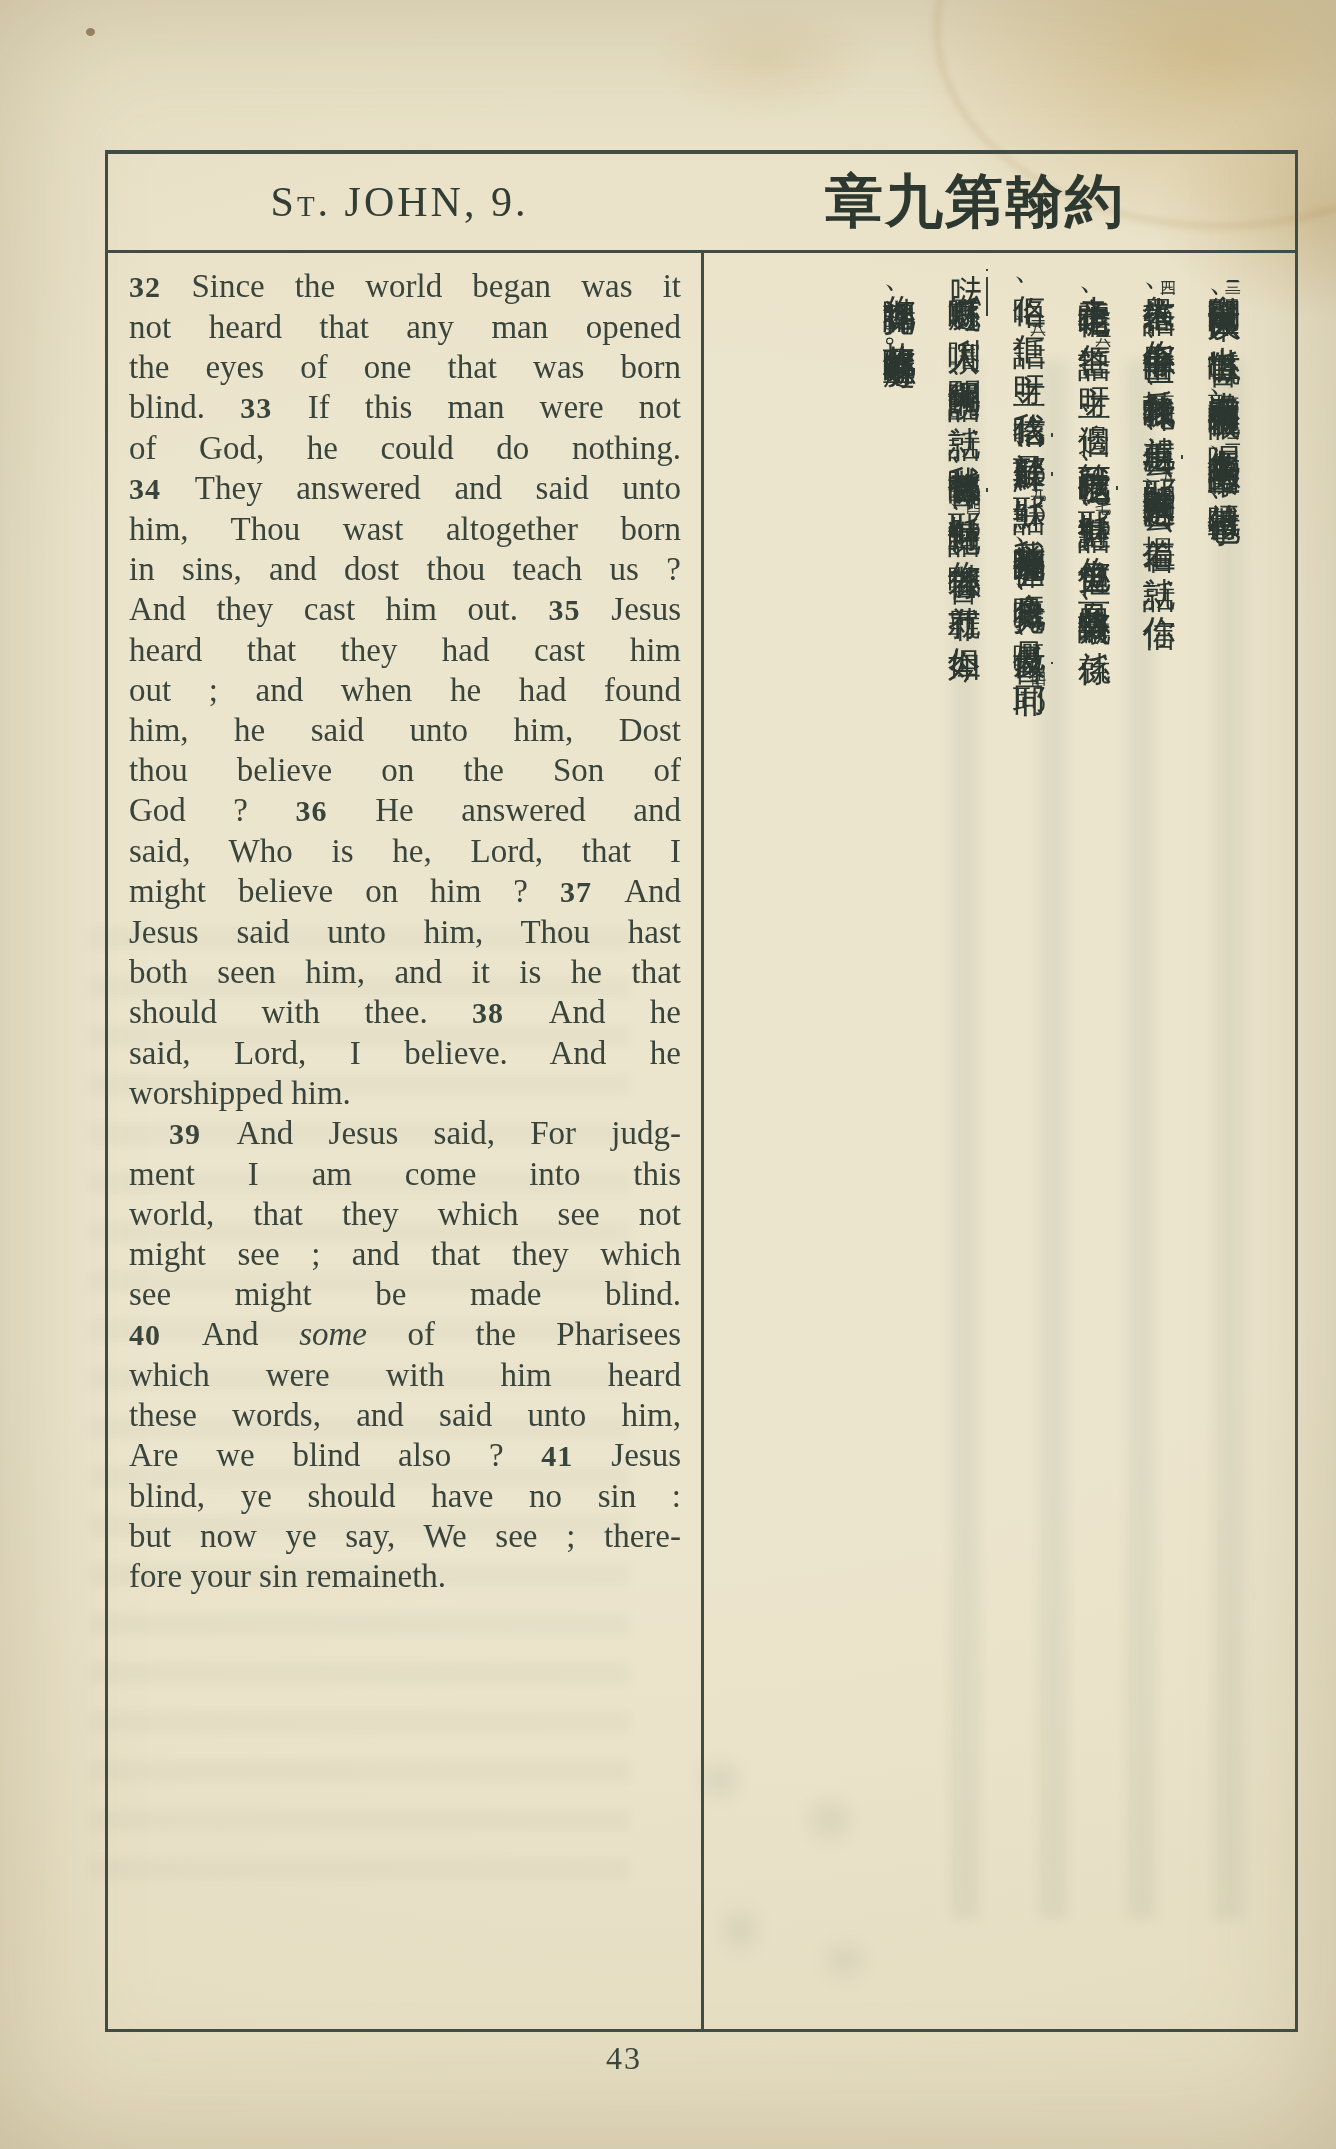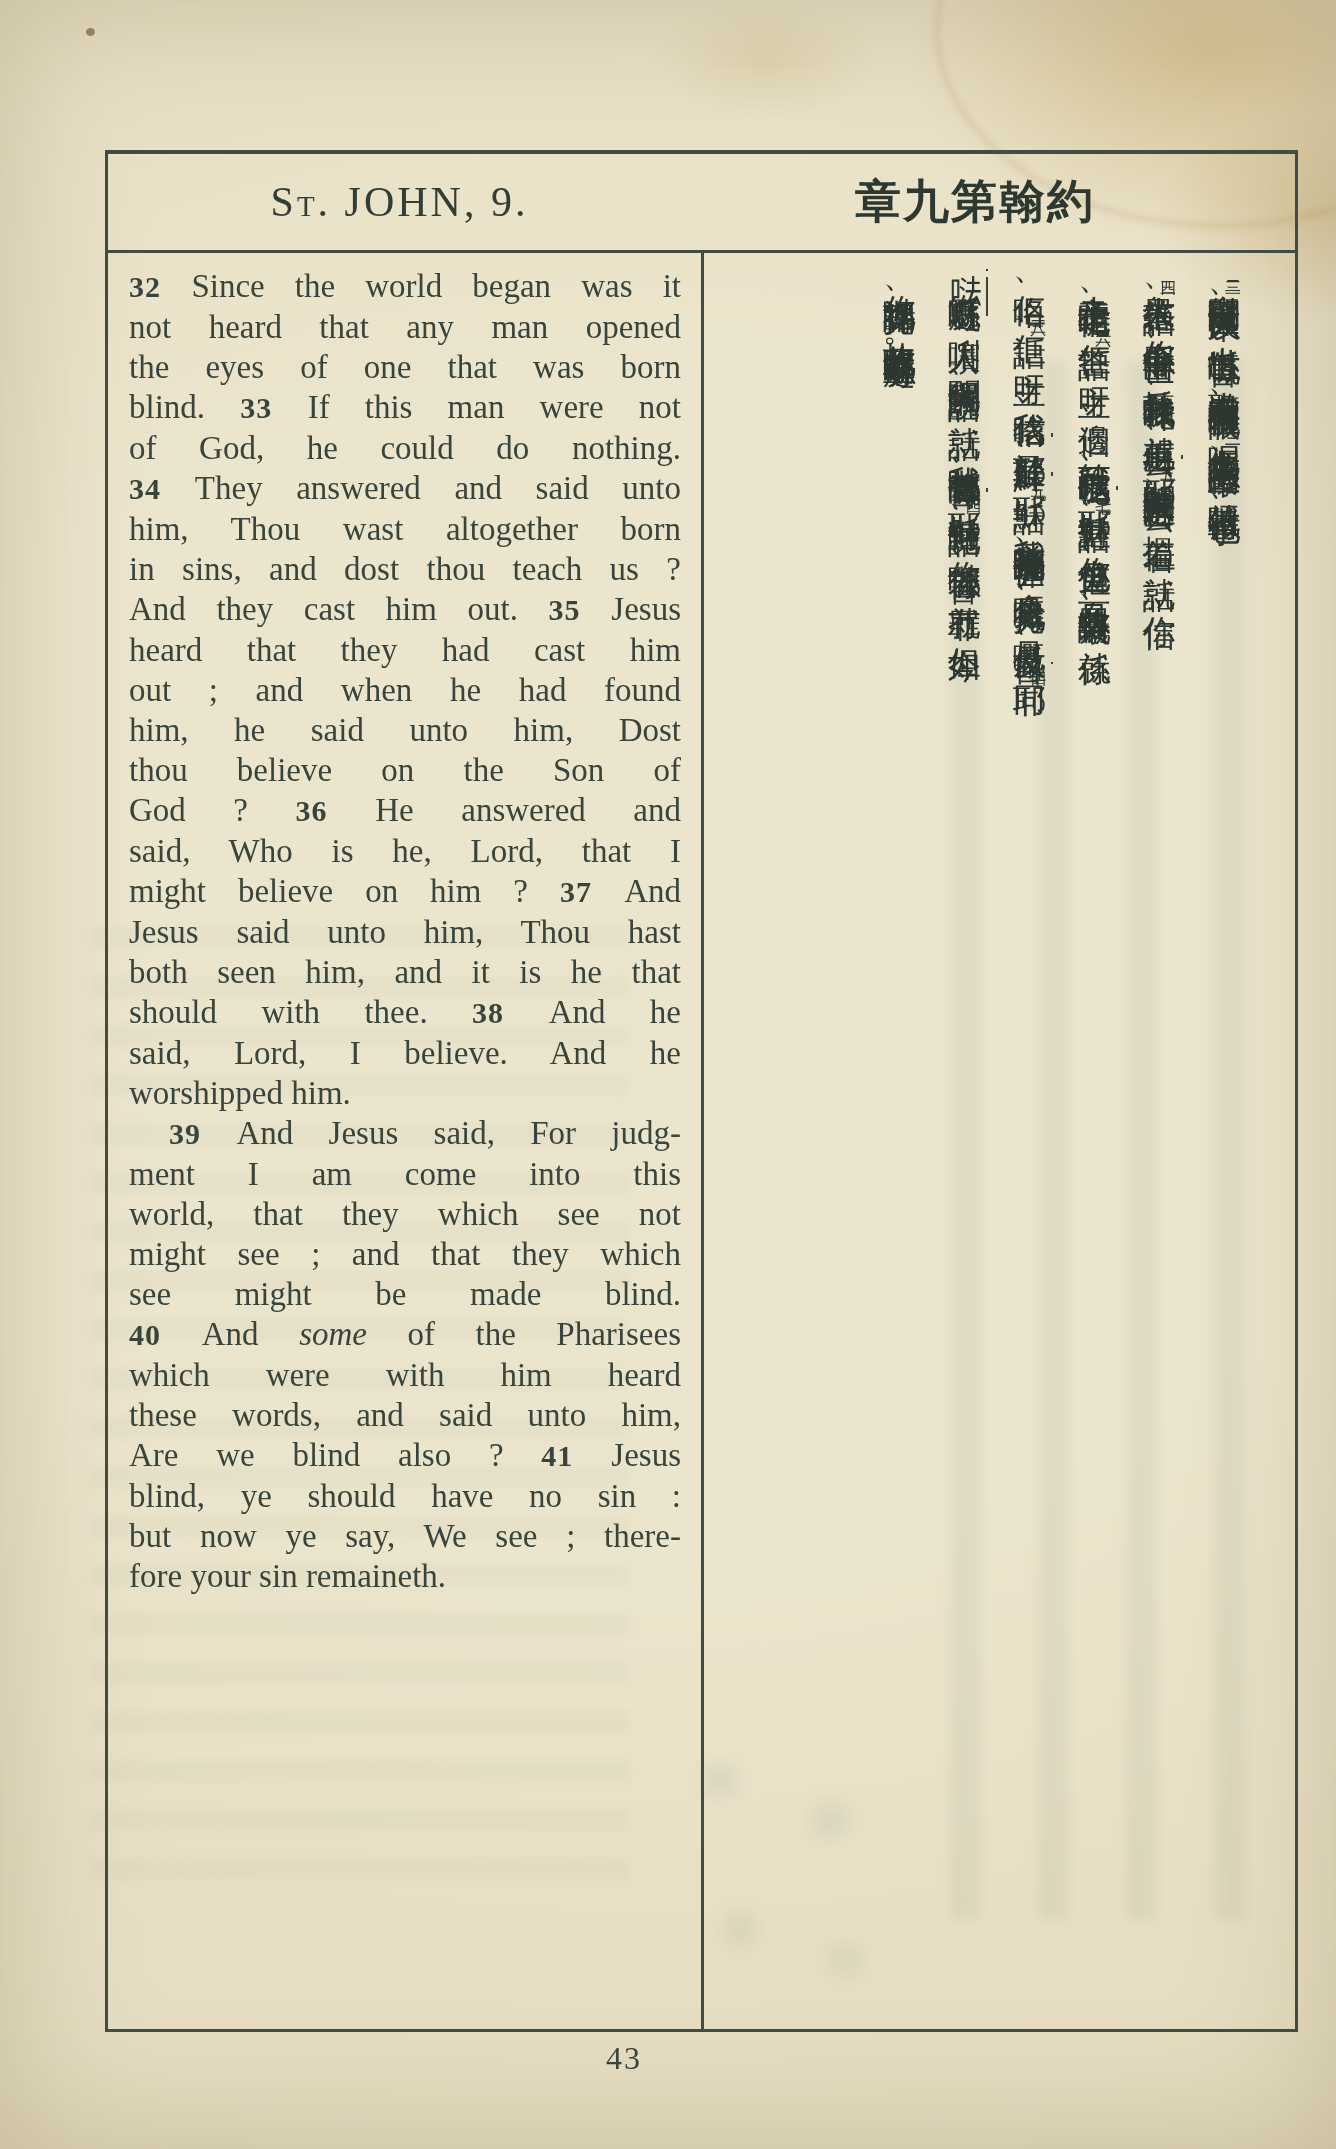--- a/index.html
+++ b/index.html
@@ -32,21 +32,21 @@
 
   .frame{position:absolute;left:57px;top:150px;width:1193px;height:1882px;
     box-sizing:border-box;border:3px solid #414c44;border-top-width:4px;margin-left:48px;}
   .hdr{display:flex;height:99px;border-bottom:3px solid #414c44;box-sizing:border-box;}
   .hdr-left{width:593px;display:flex;align-items:center;justify-content:center;
     padding-right:10px;box-sizing:border-box;
     font-size:42px;letter-spacing:3px;color:#323d35;font-variant:small-caps;}
   .hdr-right{flex:1;display:flex;align-items:center;justify-content:center;
     padding-right:46px;box-sizing:border-box;
     font-family:Liberation Mono, monospace;font-weight:bold;
-    font-size:46px;letter-spacing:2px;color:#2d3830;}
+    font-size:58px;letter-spacing:2px;color:#2d3830;}
   .content{display:flex;height:1776px;}
   .col-en{width:593px;box-sizing:border-box;padding:13px 20px 0 21px;
     font-size:33px;line-height:40px;color:#39443c;}
   .divider{width:3px;background:#414c44;}
   .col-cn{flex:1;box-sizing:border-box;padding:16px 26px 8px 10px;
     writing-mode:vertical-rl;text-orientation:upright;
     font-family:"DejaVu Sans",sans-serif;
     font-size:33px;line-height:1.18;letter-spacing:2px;color:#2d3731;}
   .cn-col{margin:0 26px;white-space:nowrap;}
   .vnum{display:inline-block;font-size:16px;letter-spacing:0;line-height:1;

